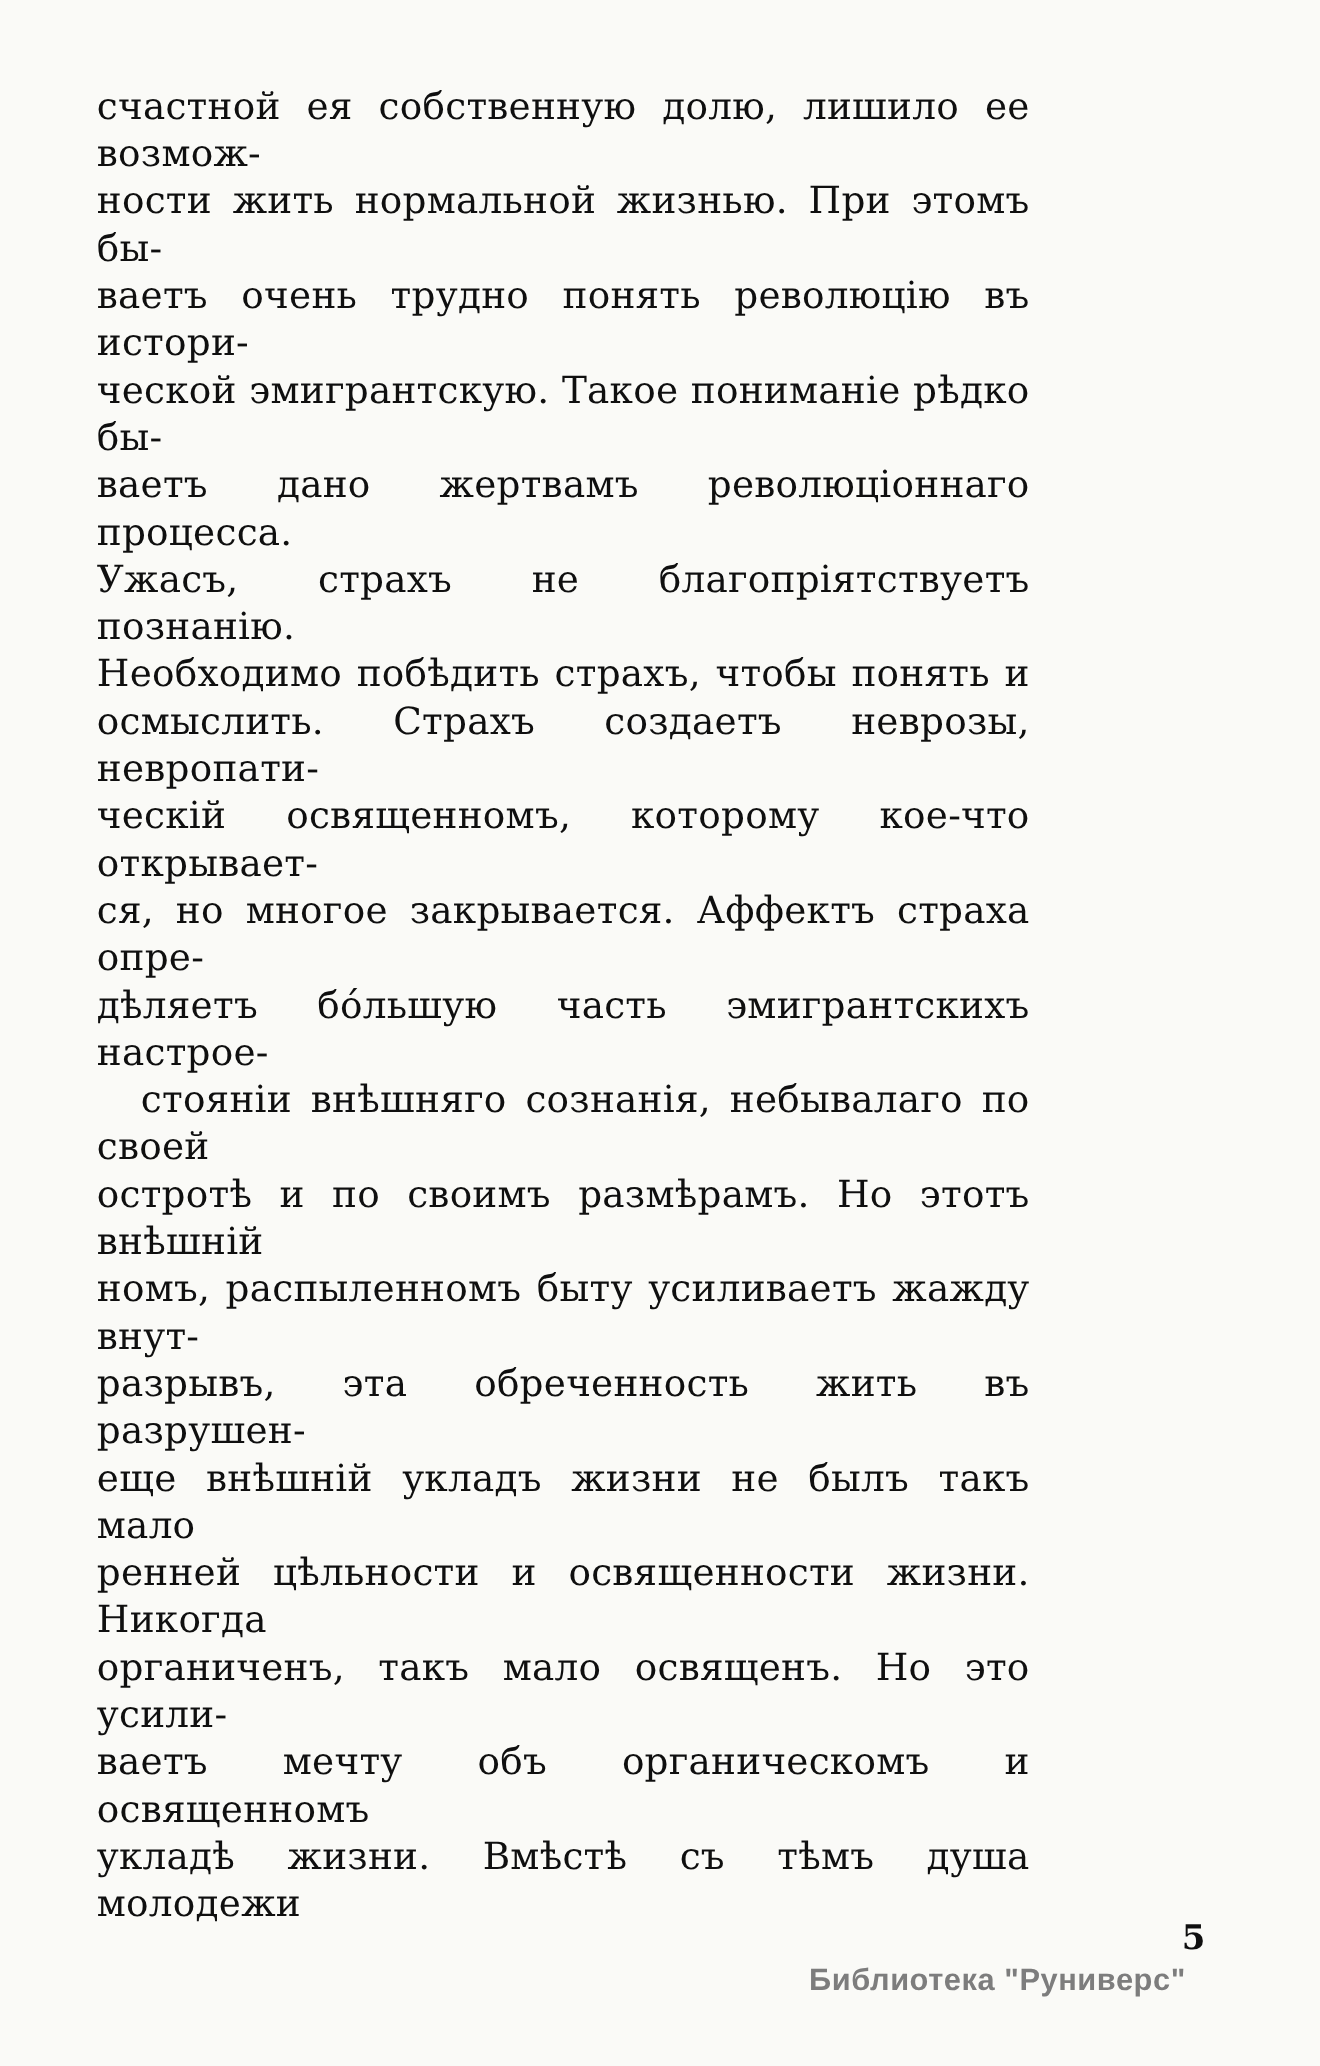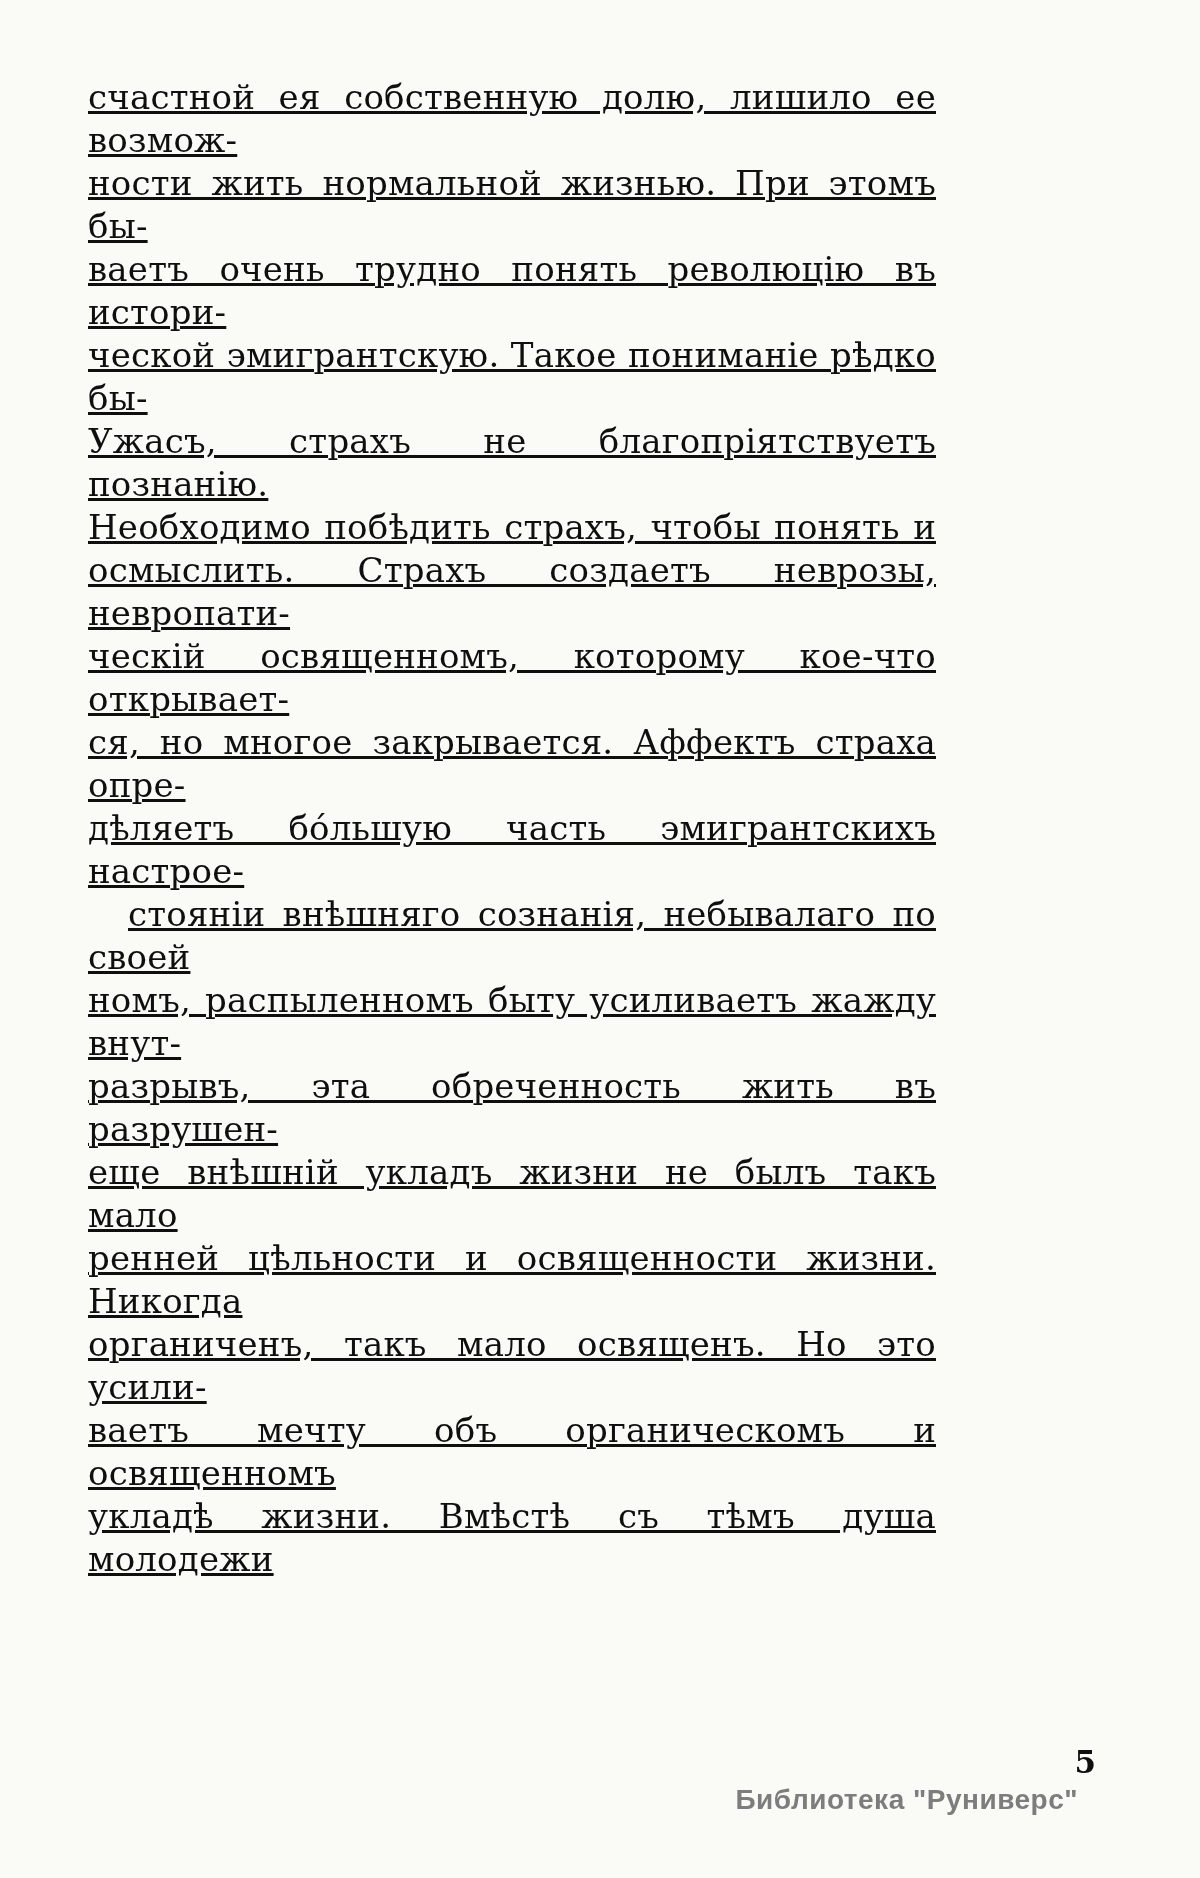--- a/index.html
+++ b/index.html
@@ -17,21 +17,21 @@
   .page-text {
     position: absolute;
     left: 88px;
     top: 76px;
     width: 848px;
     color: #0f0f0f;
     font-size: 34px;
     line-height: 43px;
     letter-spacing: 0.2px;
   }
-  .paragraph { margin: 0; text-decoration: underline; }
+  .paragraph { margin: 0; }
   .line {
     text-align: justify;
     text-align-last: justify;
     white-space: normal;
   }
   .line.last {
     text-align-last: left;
   }
   .paragraph.indent .line:first-child {
     text-indent: 40px;
@@ -58,29 +58,31 @@
 </style>
 </head>
 <body>
 
 <div class="page-text">
     <div class="paragraph">
       <div class="line">счастной ея собственную долю, лишило ее возмож-</div>
       <div class="line">ности жить нормальной жизнью. При этомъ бы-</div>
       <div class="line">ваетъ очень трудно понять революцію въ истори-</div>
       <div class="line">ческой эмигрантскую. Такое пониманіе рѣдко бы-</div>
+      <div class="line">ваетъ дано жертвамъ революціоннаго процесса.</div>
       <div class="line">Ужасъ, страхъ не благопріятствуетъ познанію.</div>
       <div class="line">Необходимо побѣдить страхъ, чтобы понять и</div>
       <div class="line">осмыслить. Страхъ создаетъ неврозы, невропати-</div>
       <div class="line">ческій освященномъ, которому кое-что открывает-</div>
       <div class="line">ся, но многое закрывается. Аффектъ страха опре-</div>
       <div class="line">дѣляетъ бо́льшую часть эмигрантскихъ настрое-</div>
     </div>
     <div class="paragraph indent">
       <div class="line">стояніи внѣшняго сознанія, небывалаго по своей</div>
+      <div class="line">остротѣ и по своимъ размѣрамъ. Но этотъ внѣшній</div>
       <div class="line">номъ, распыленномъ быту усиливаетъ жажду внут-</div>
       <div class="line">разрывъ, эта обреченность жить въ разрушен-</div>
       <div class="line">еще внѣшній укладъ жизни не былъ такъ мало</div>
       <div class="line">ренней цѣльности и освященности жизни. Никогда</div>
       <div class="line">органиченъ, такъ мало освященъ. Но это усили-</div>
       <div class="line">ваетъ мечту объ органическомъ и освященномъ</div>
       <div class="line">укладѣ жизни. Вмѣстѣ съ тѣмъ душа молодежи</div>
     </div>
   </div>
 

